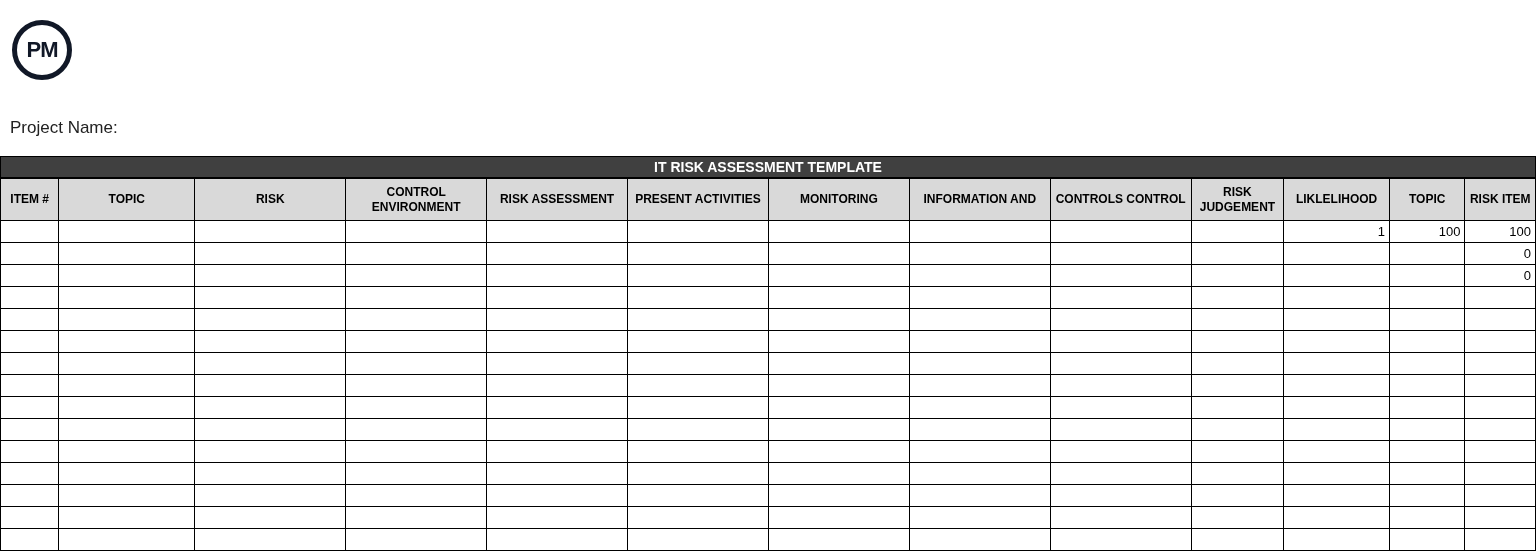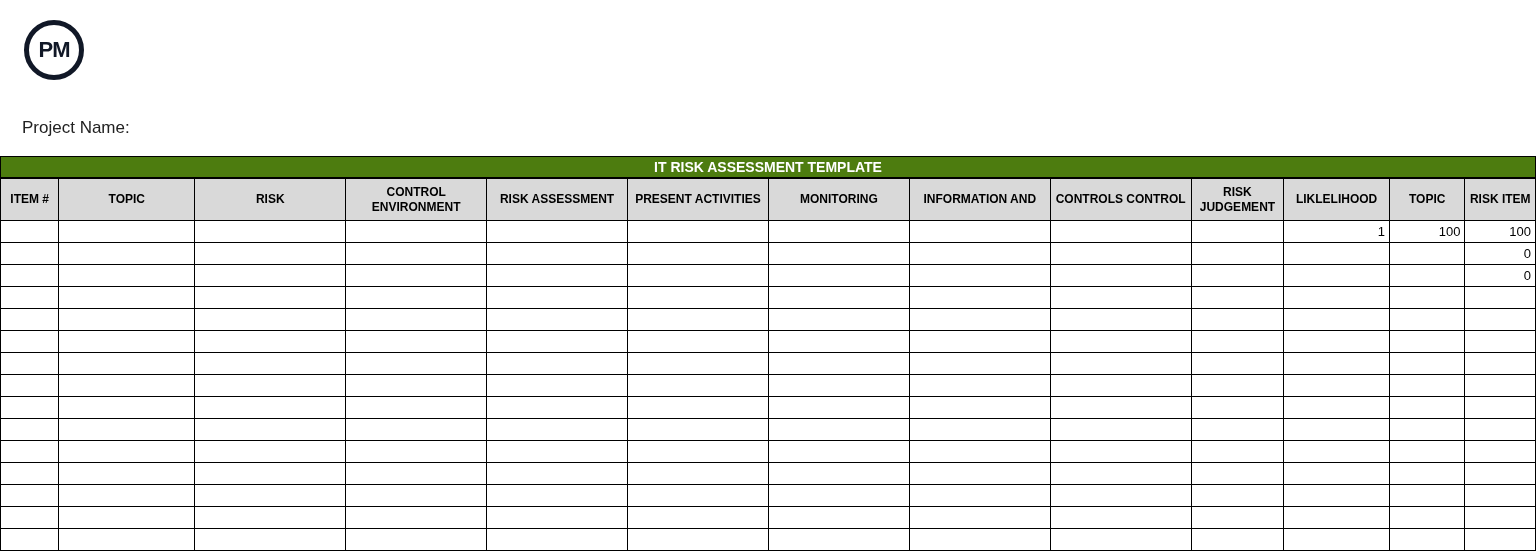--- a/index.html
+++ b/index.html
@@ -6,21 +6,21 @@
     body {
       font-family: Arial, Helvetica, sans-serif;
       background: #fff;
       width: 1536px;
       padding: 20px 0 0 0;
     }
     .logo-row {
       display: flex;
       align-items: center;
       gap: 14px;
-      padding-left: 24px;
+      padding-left: 12px;
       margin-bottom: 38px;
     }
     .logo-circle {
       width: 60px;
       height: 60px;
       border: 5px solid #111827;
       border-radius: 50%;
       display: flex;
       align-items: center;
       justify-content: center;
@@ -29,27 +29,27 @@
       color: #111827;
       letter-spacing: -1px;
     }
     .logo-text {
       font-size: 32px;
       font-weight: 800;
       color: #111827;
       letter-spacing: -0.5px;
     }
     .project-name {
-      padding-left: 22px;
+      padding-left: 10px;
       font-size: 17px;
       color: #222;
       margin-bottom: 18px;
     }
     .title-bar {
-      background: #4d7c0f;
+      background: #404040;
       color: #fff;
       text-align: center;
       font-weight: 700;
       font-size: 14px;
       padding: 2px 0;
       border: 1px solid #000;
     }
     table.grid {
       width: 100%;
       border-collapse: collapse;

